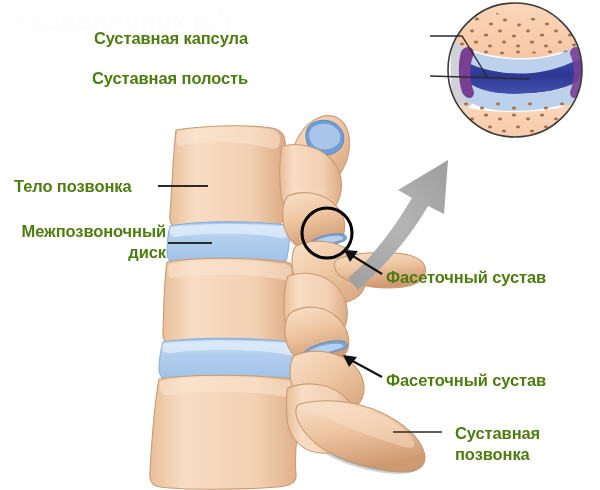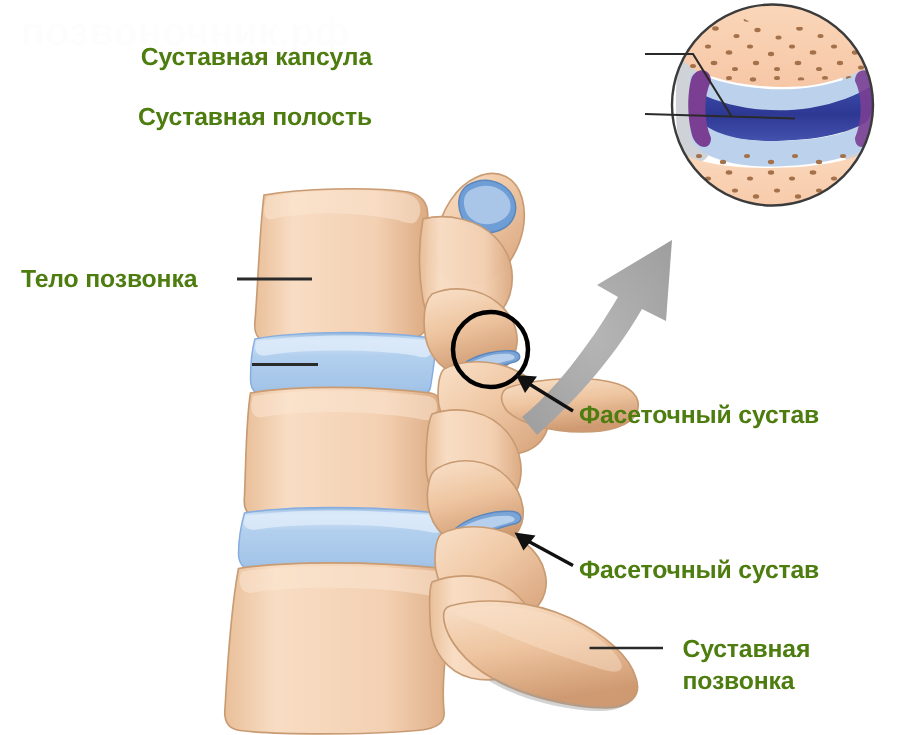--- a/index.html
+++ b/index.html
@@ -413,20 +413,24 @@
   </div>
 
   <div class="lbl l" style="left:14px; top:176px;">
     <span>Тело позвонка</span>
   </div>
 
   <div class="lbl r" style="left:0; top:68px; width:248px;">
     <span>Суставная полость</span>
   </div>
 
+  <div class="lbl r" style="left:0; top:221px; width:166px;">
+    <div>Межпозвоночный</div>
+    <div>диск</div>
+  </div>
 
   <div class="lbl l" style="left:386px; top:267px;">
     <span>Фасеточный сустав</span>
   </div>
 
   <div class="lbl l" style="left:386px; top:370px;">
     <span>Фасеточный сустав</span>
   </div>
 
   <div class="lbl l" style="left:455px; top:423px;">

